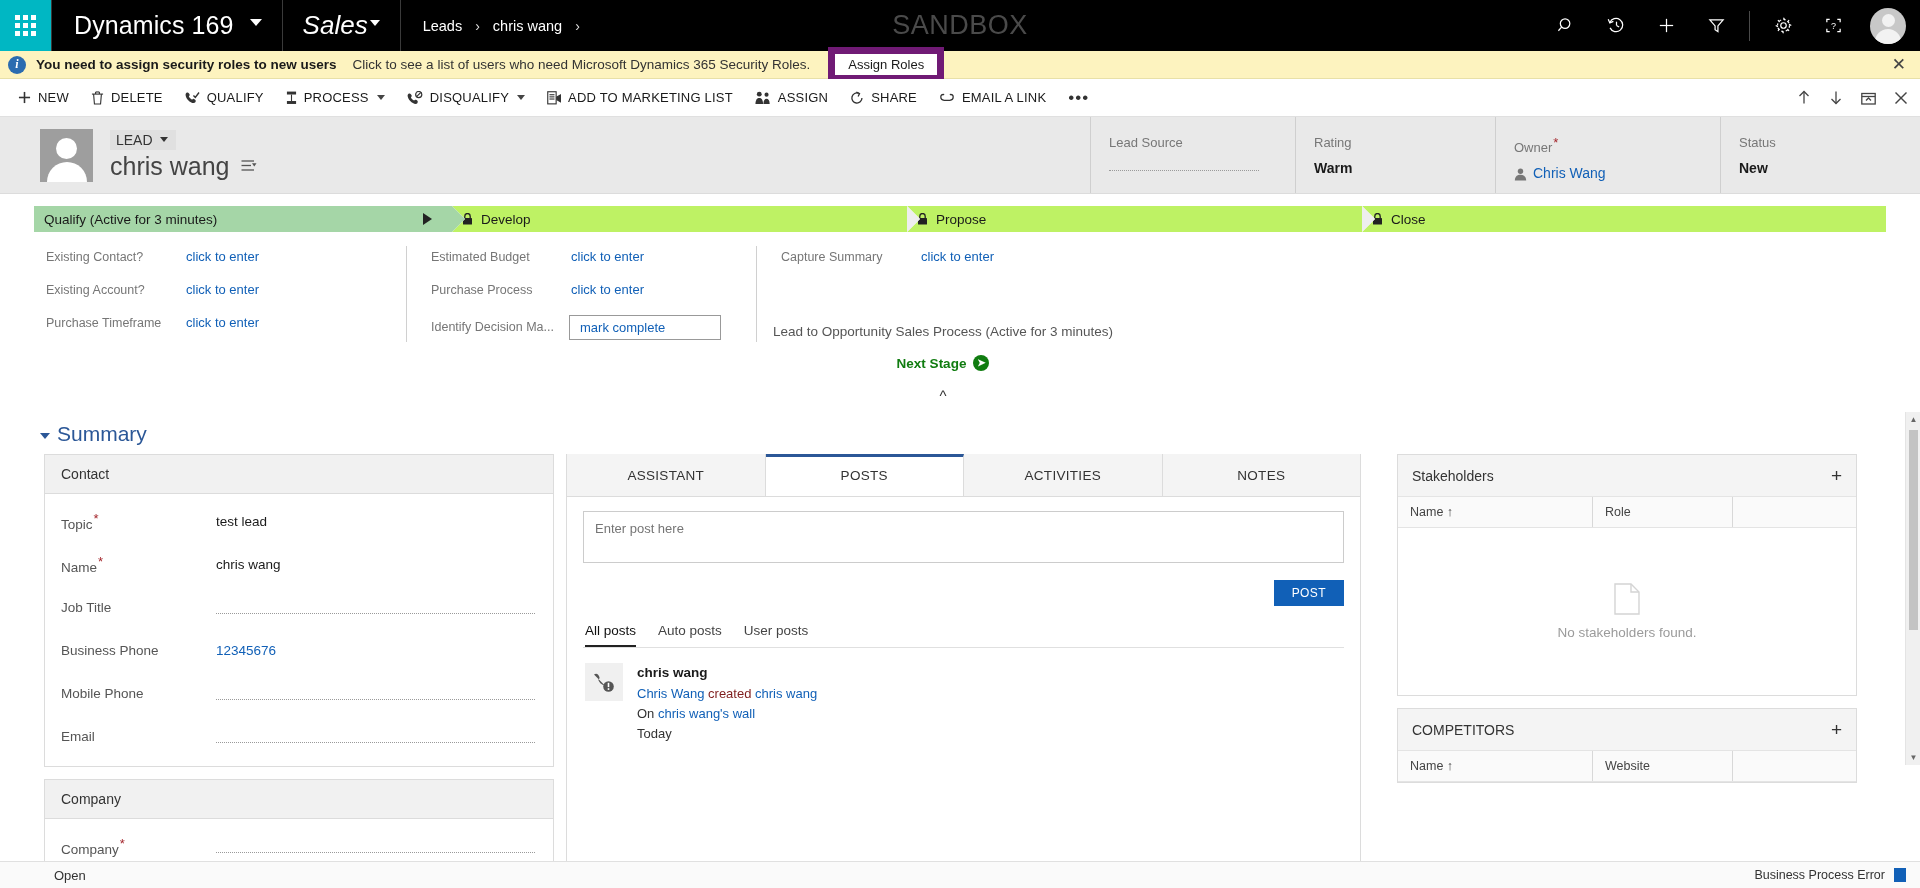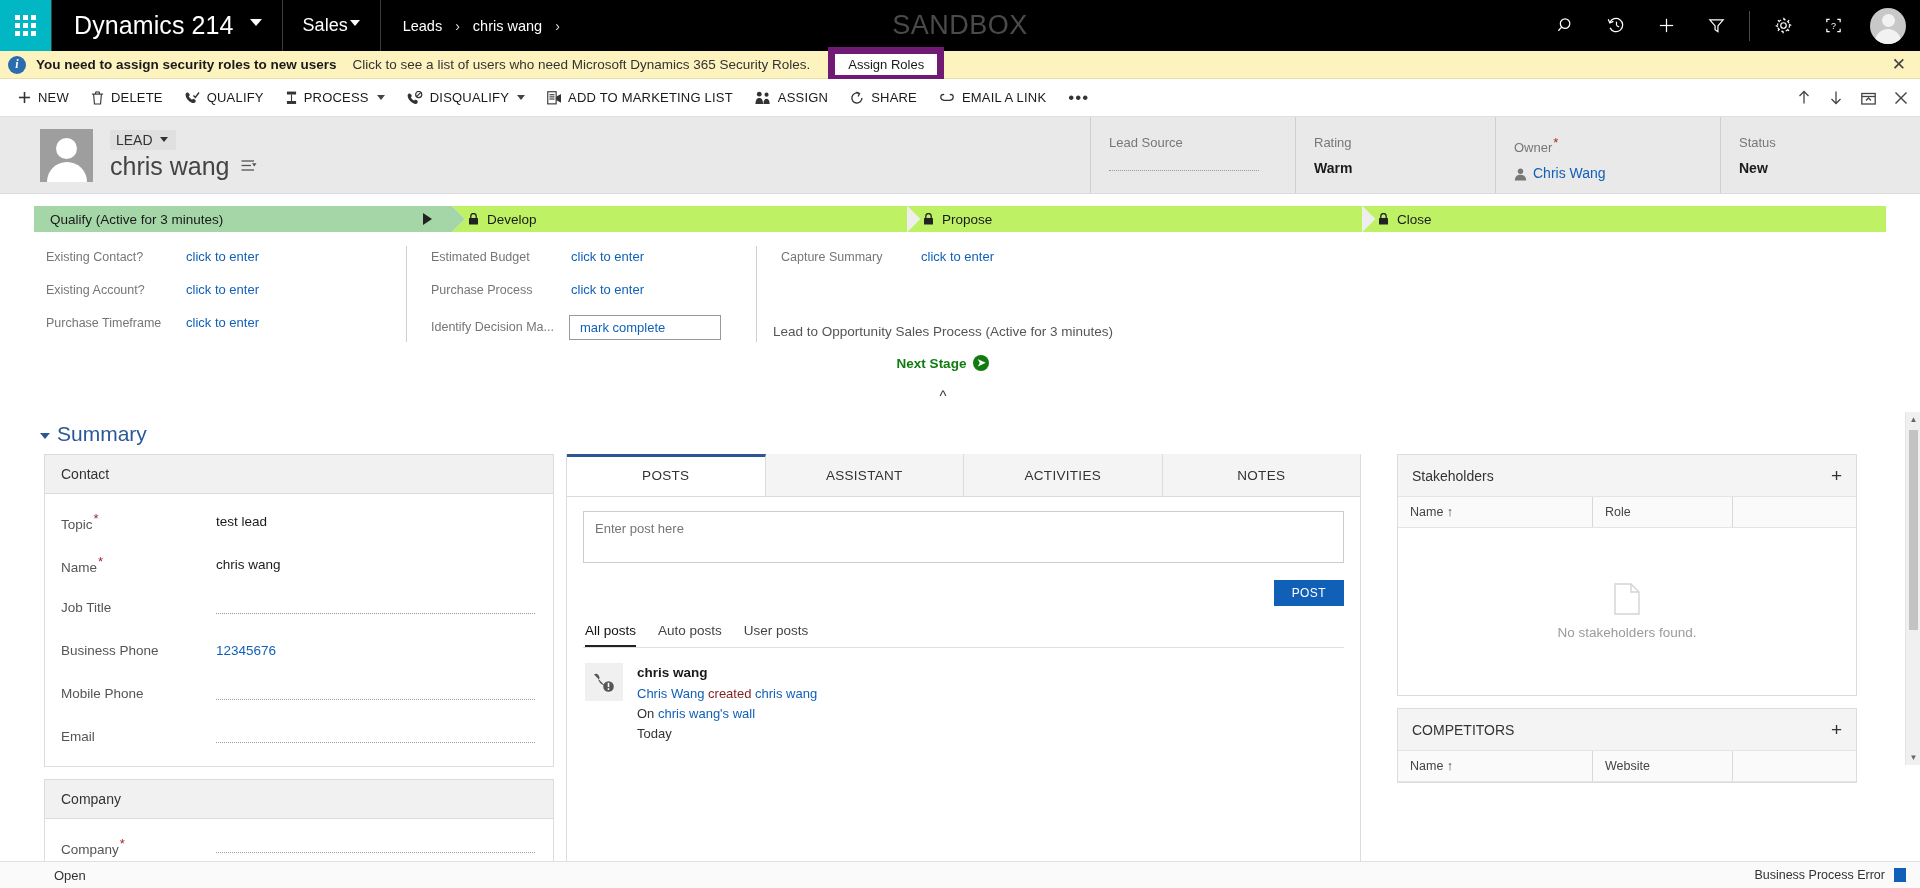--- a/index.html
+++ b/index.html
@@ -29,21 +29,21 @@
     font-size: 25px; padding: 0 14px 0 22px; letter-spacing: .1px;
     font-weight: 400; white-space: nowrap;
   }
   .chev-d {
     display: inline-block; width: 0; height: 0; position: relative; top: -3px;
     border-left: 6px solid transparent; border-right: 6px solid transparent;
     border-top: 7px solid #fff; margin: 0 20px 0 2px;
   }
   .chev-d.sm { border-left-width: 5px; border-right-width: 5px; border-top-width: 6px; }
   .area {
-    font-size: 18px; padding-left: 20px; white-space: nowrap; font-weight: 400;
+    font-size: 26px; padding-left: 20px; white-space: nowrap; font-weight: 400; font-style: italic;
   }
   .crumbs { display: flex; align-items: center; padding-left: 22px; font-size: 14.5px; }
   .crumbs .c { white-space: nowrap; }
   .crumbs .gt { margin: 0 13px; font-size: 14px; color: #ddd; }
   .sandbox {
     position: absolute; left: 50%; transform: translateX(-50%);
     font-size: 27px; color: #4a4a4a; letter-spacing: .5px; font-weight: 400;
   }
   .nav-right {
     margin-left: auto; display: flex; align-items: center; height: 51px;
@@ -158,21 +158,21 @@
   .req-star { color: #a4262c; font-size: 13px; vertical-align: super; margin-left: 1px; }
   .owner-val { display: flex; align-items: center; gap: 6px; }
   .owner-val a { color: #1160b7; font-size: 14px; text-decoration: none; cursor: pointer; }
   .owner-ico { width: 13px; height: 13px; color: #666; }
 
   
   .bpf-wrap { background: #fff; padding: 12px 34px 0 34px; position: relative; }
   .bpf-bar { display: flex; height: 26px; position: relative; }
   .stage {
     position: relative; display: flex; align-items: center;
-    font-size: 13.5px; padding-left: 16px; color: #1a1a1a; cursor: pointer;
+    font-size: 13.5px; padding-left: 10px; color: #1a1a1a; cursor: pointer;
   }
   .stage.active { background: #a5d6a7; width: 418px; }
   .stage.inactive { background: #bef264; }
   .stage .arr {
     position: absolute; right: -13px; top: 0; width: 0; height: 0;
     border-top: 13px solid transparent; border-bottom: 13px solid transparent;
     border-left: 13px solid #a5d6a7; z-index: 3;
   }
   .stage.inactive .arr { border-left-color: #eeeeee; }
   .stage .notch {
@@ -354,21 +354,21 @@
         <i></i>
         <i></i>
         <i></i>
         <i></i>
         <i></i>
         <i></i>
         <i></i>
     </div>
   </div>
   <div class="nav-sep"></div>
-  <div class="brand">Dynamics 214</div>
+  <div class="brand">Dynamics 169</div>
   <span class="chev-d"></span>
   <div class="nav-sep"></div>
   <div class="area">Sales</div>
   <span class="chev-d sm"></span>
   <div class="nav-sep"></div>
   <div class="crumbs">
     <span class="c">Leads</span>
     <span class="gt">›</span>
     <span class="c">chris wang</span>
     <span class="gt">›</span>
@@ -750,22 +750,22 @@
           <div class="fld">
             <span class="fl">Website</span>
             <span class="fv empty"></span>
           </div>
         </div>
       </div>
     </div>
 
     <div class="social">
       <div class="tabs">
+        <div class="tab">ASSISTANT</div>
         <div class="tab sel">POSTS</div>
-        <div class="tab">ASSISTANT</div>
         <div class="tab">ACTIVITIES</div>
         <div class="tab">NOTES</div>
       </div>
       <div class="post-area">
         <textarea class="post-input" placeholder="Enter post here" style=""></textarea>
         <div class="post-row">
           <button class="post-btn">POST</button>
         </div>
         <div class="filt-tabs">
           <div class="filt sel">All posts</div>

